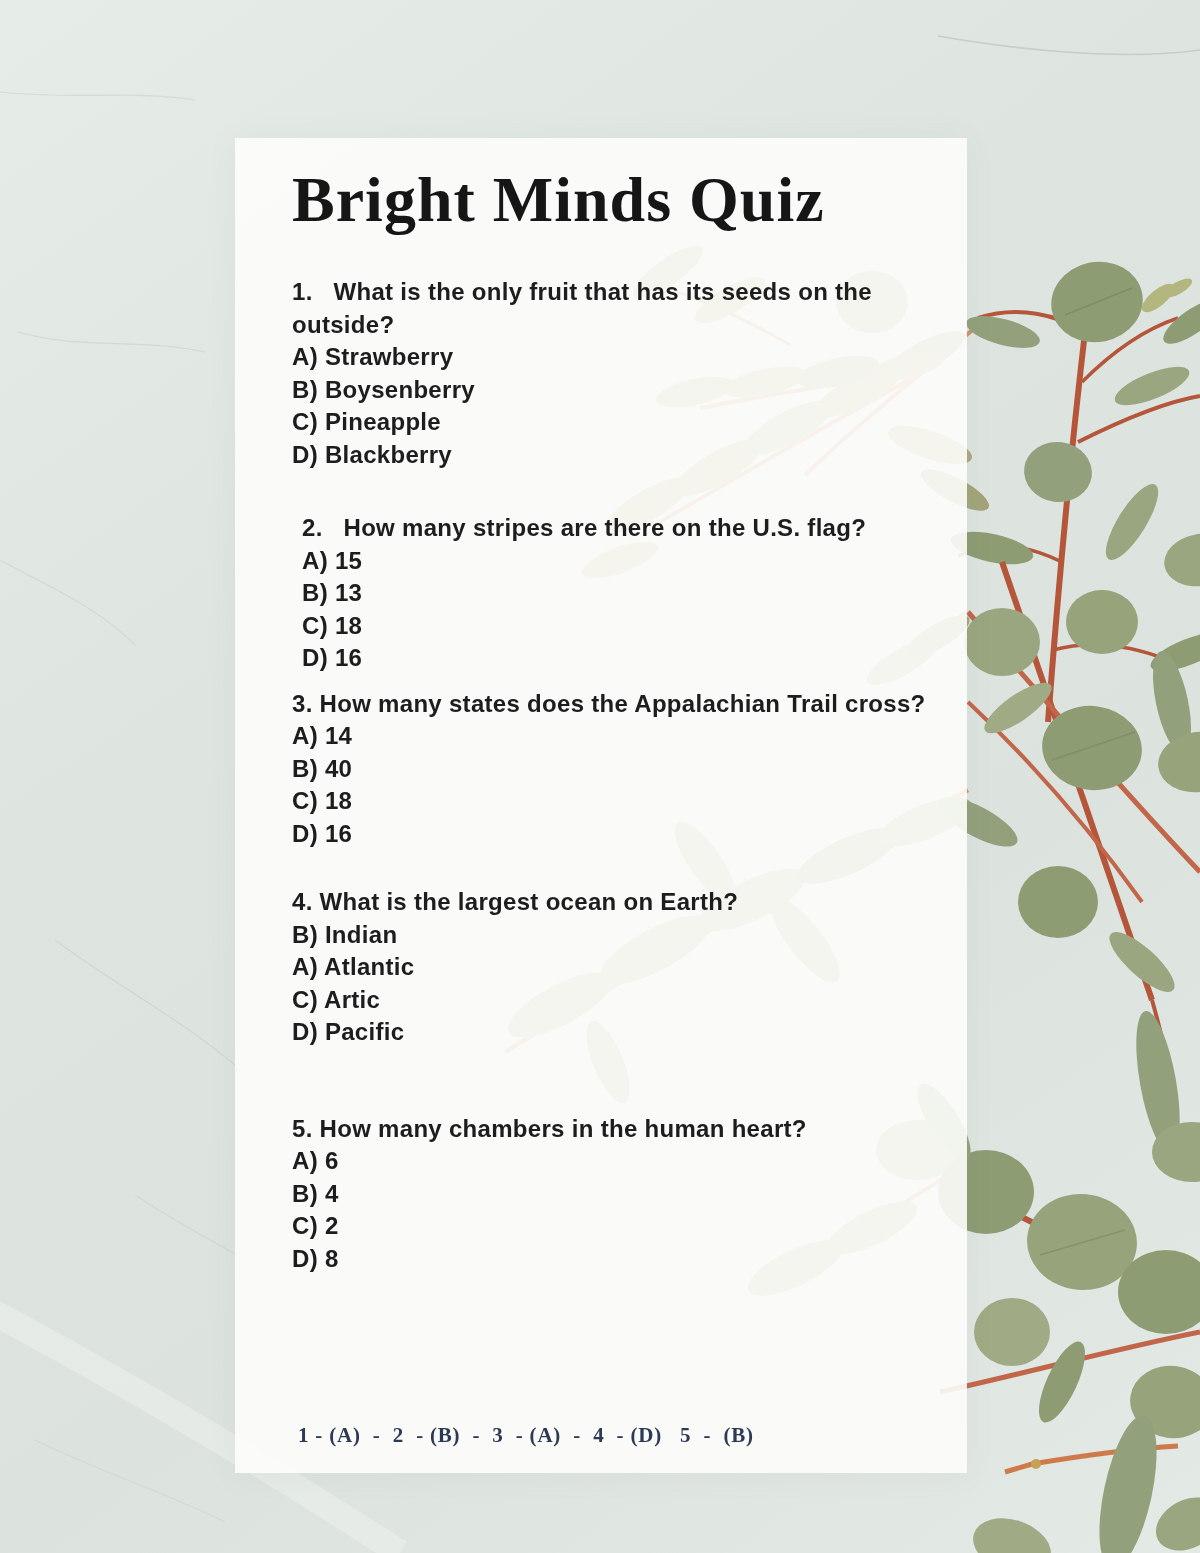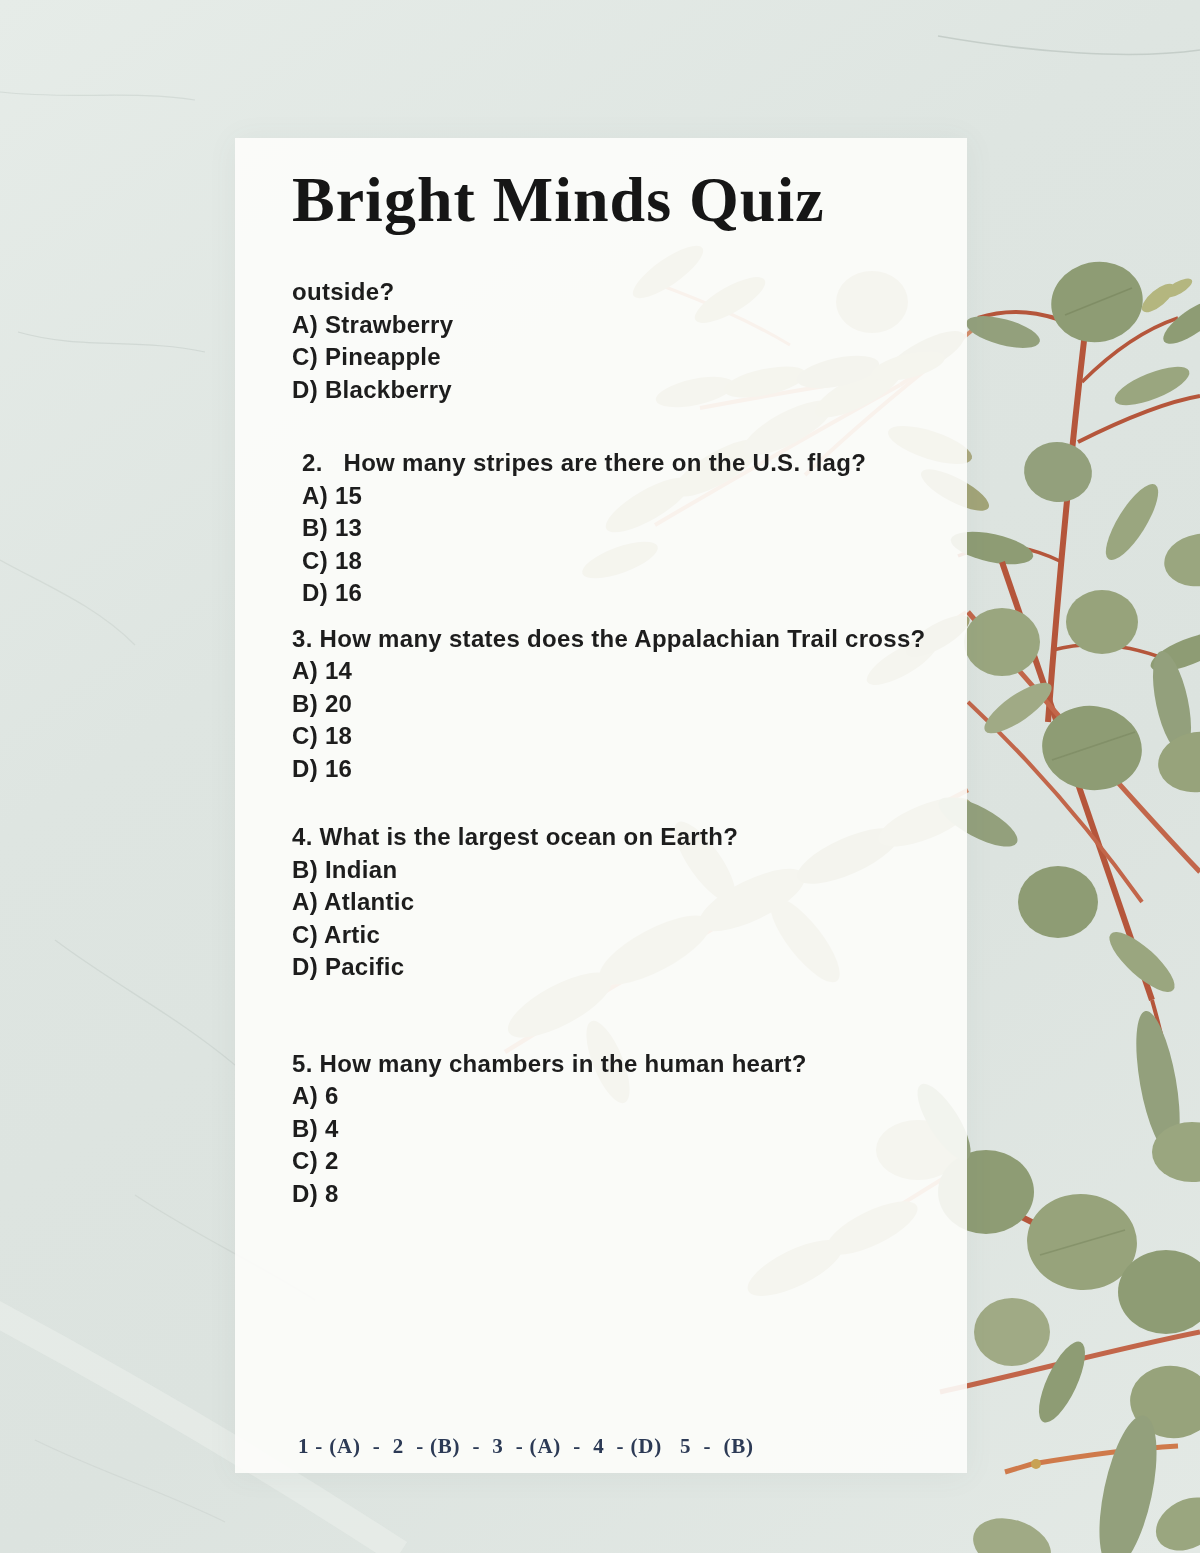--- a/index.html
+++ b/index.html
@@ -21,21 +21,21 @@
     color:#161616;letter-spacing:1px;margin:0;
   }
   .question{font-weight:700;font-size:24px;line-height:32.5px;color:#1d1d1d;letter-spacing:.3px;}
   .q-line{white-space:pre-wrap;}
   .q1{margin-top:38px;}
   .q2{margin-top:41px;padding-left:10px;}
   .q3{margin-top:13px;}
   .q4{margin-top:36px;}
   .q5{margin-top:64px;}
   .answer-key{
-    position:absolute;left:63px;bottom:14px;
+    position:absolute;left:63px;bottom:25px;
     font-family:"Liberation Serif",serif;font-weight:700;font-size:21px;
     color:#2c3a55;letter-spacing:.8px;white-space:pre-wrap;
   }
 </style>
 </head>
 <body>
 
 <div class="stage">
 
   <svg class="plants" viewBox="0 0 1200 1553" aria-hidden="true">
@@ -176,38 +176,40 @@
       </g>
     </g>
   </svg>
 
   <div class="card">
     <div class="card-content">
 
       <h1 class="title">Bright Minds Quiz</h1>
 
       <section class="question q1">
+        <div class="q-line">1.   What is the only fruit that has its seeds on the</div>
         <div class="q-line">outside?</div>
         <div class="q-line">A) Strawberry</div>
+        <div class="q-line">B) Boysenberry</div>
         <div class="q-line">C) Pineapple</div>
         <div class="q-line">D) Blackberry</div>
       </section>
 
       <section class="question q2">
         <div class="q-line">2.   How many stripes are there on the U.S. flag?</div>
         <div class="q-line">A) 15</div>
         <div class="q-line">B) 13</div>
         <div class="q-line">C) 18</div>
         <div class="q-line">D) 16</div>
       </section>
 
       <section class="question q3">
         <div class="q-line">3. How many states does the Appalachian Trail cross?</div>
         <div class="q-line">A) 14</div>
-        <div class="q-line">B) 20</div>
+        <div class="q-line">B) 40</div>
         <div class="q-line">C) 18</div>
         <div class="q-line">D) 16</div>
       </section>
 
       <section class="question q4">
         <div class="q-line">4. What is the largest ocean on Earth?</div>
         <div class="q-line">B) Indian</div>
         <div class="q-line">A) Atlantic</div>
         <div class="q-line">C) Artic</div>
         <div class="q-line">D) Pacific</div>

